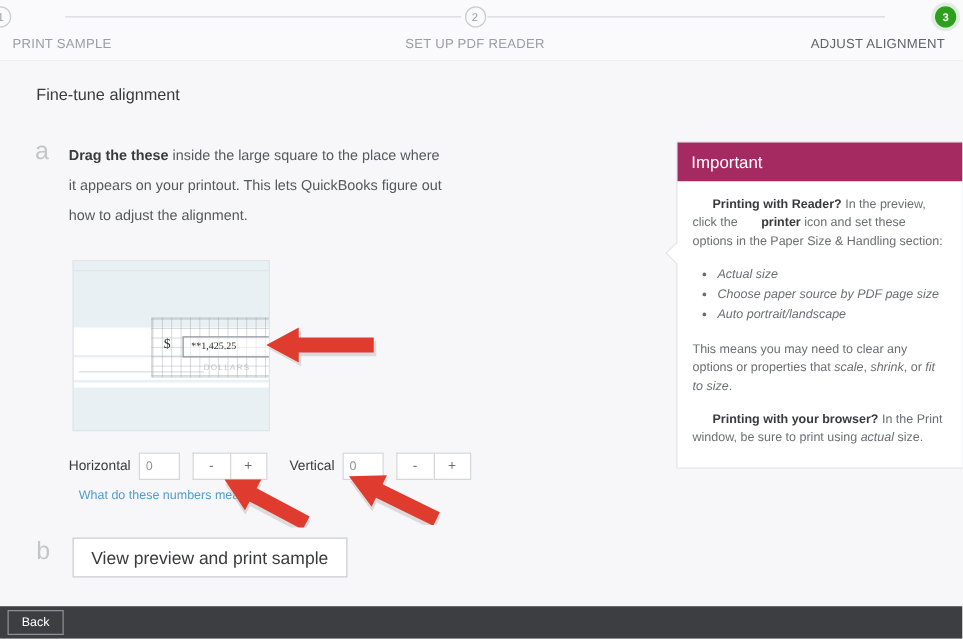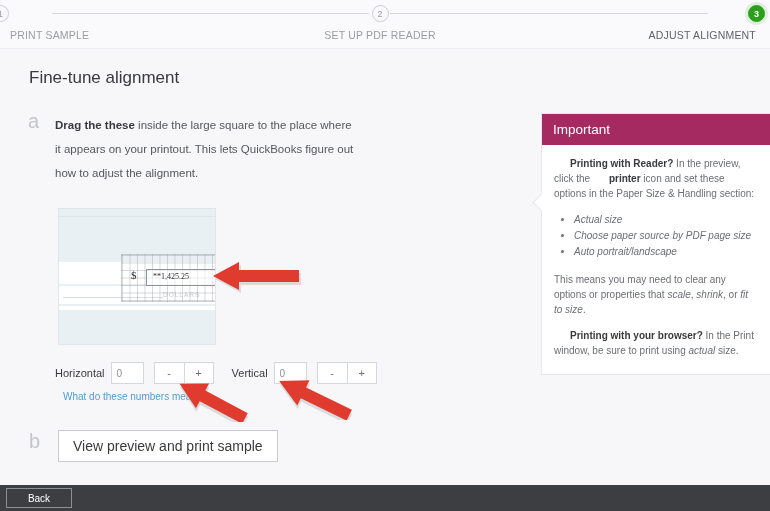--- a/index.html
+++ b/index.html
@@ -71,21 +71,21 @@
   .step.s2 { left: 300px; }
   .step.s3 { left: 638px; }
   .step.s3 .slabel { color: #5f6267; text-align: right; padding-right: 42px; }
   .step.s3 .circle { margin-left: 110px; }
   .step.s1 .circle { margin-left: 30px; }
 
   
   .page-title {
     position: absolute;
     left: 29px; top: 68px;
-    font-size: 17px;
+    font-size: 13px;
     font-weight: normal;
     color: #393a3d;
   }
 
   .marker {
     position: absolute;
     font-size: 20px;
     color: #c4c6ca;
     font-weight: 300;
   }
@@ -289,21 +289,21 @@
   .footer {
     position: absolute;
     left: 0; bottom: 0;
     width: 770px;
     height: 26px;
     background: #3c3e42;
   }
   .btn-back {
     position: absolute;
     left: 6px; top: 3px;
-    width: 66px; height: 20px;
+    width: 45px; height: 20px;
     border: 1px solid #8c8f94;
     background: transparent;
     color: #ffffff;
     font-size: 10px;
     cursor: pointer;
     font-family: "Liberation Sans", sans-serif;
   }
   .btn-finish {
     position: absolute;
     right: 6px; top: 3px;

